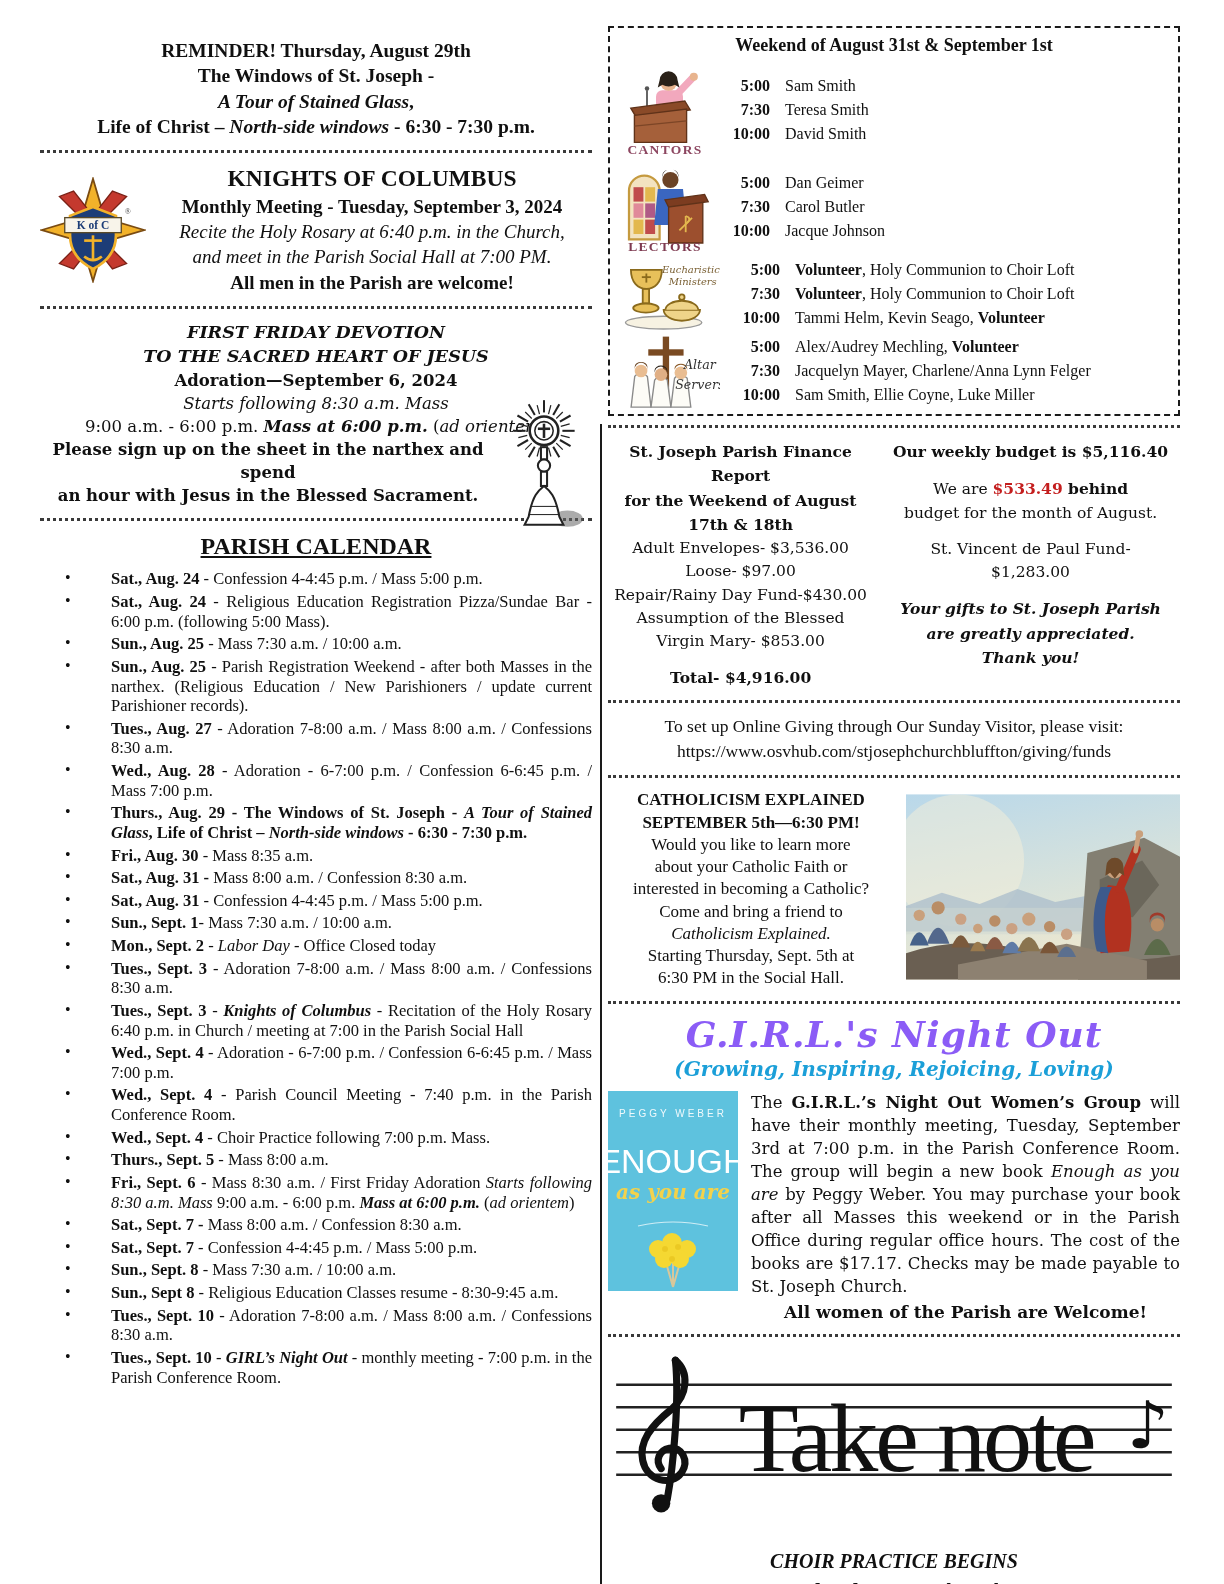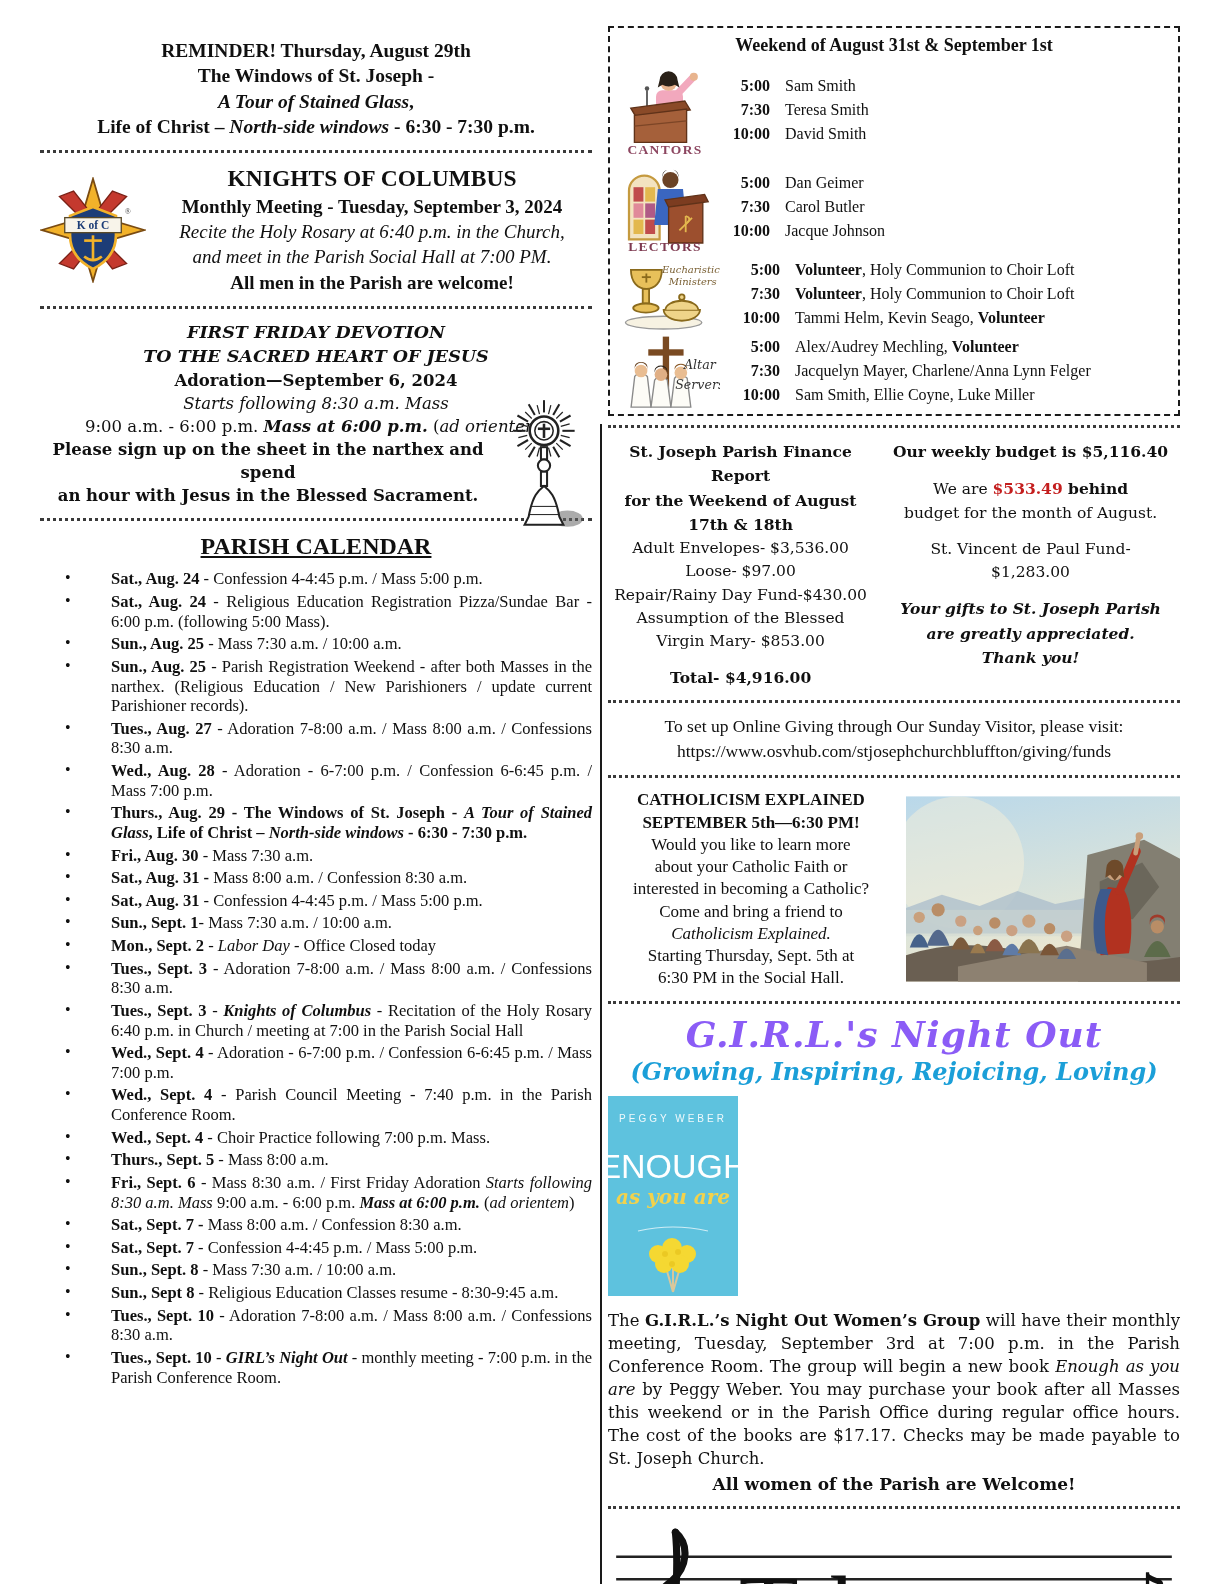--- a/index.html
+++ b/index.html
@@ -44,28 +44,28 @@
 
   .fin{display:flex;gap:8px;font-family:"DejaVu Serif",serif;padding:3px 0 0;}
   .fin-l{width:47%;} .fin-r{width:53%;}
   .fin .ln{font-size:15.5px;line-height:1.5;}
   .fin .sp{height:13px;}
 
   .giving{padding:2px 0;}
   .giving .ln{font-size:17.5px;line-height:1.45;}
   .giving .url{cursor:pointer;}
 
-  .cath{display:flex;gap:12px;align-items:center;padding:2px 0;}
+  .cath{display:flex;gap:12px;align-items:flex-start;padding:2px 0;}
   .cath-text{width:286px;}
   .cath-text .ln{font-size:17px;line-height:1.31;}
   .cath-img{flex:1;}
 
   .girls-title{text-align:center;color:#8b5cf6;font-family:"DejaVu Serif",serif;font-weight:700;font-style:italic;font-size:36px;letter-spacing:1px;margin:4px 0 2px;}
-  .girls-sub{text-align:center;color:#1b9fd8;font-family:"DejaVu Serif",serif;font-style:italic;font-weight:700;font-size:24px;margin-bottom:10px;}
-  .girls-body{display:flex;gap:13px;flex-direction:column;}
+  .girls-sub{text-align:center;color:#1b9fd8;font-family:"DejaVu Serif",serif;font-style:italic;font-weight:700;font-size:20px;margin-bottom:10px;}
+  .girls-body{display:flex;gap:13px;}
   .girls-cover{flex:none;}
   .girls-para{flex:1;font-family:"DejaVu Serif",serif;font-size:16.5px;line-height:1.4;text-align:justify;}
   .girls-welcome{text-align:center;font-weight:700;font-size:17px;margin-top:3px;font-family:"DejaVu Serif",serif;}
 
   .choir{margin-top:8px;}
   .choir .ln{font-size:20px;line-height:1.48;}
 </style>
 </head>
 <body>
 
@@ -182,21 +182,21 @@
 
     <h2 class="cal-title">PARISH CALENDAR</h2>
     <ul class="cal">
         <li><span class="s-b">Sat., Aug. 24</span><span> - Confession 4-4:45 p.m. / Mass 5:00 p.m.</span></li>
         <li><span class="s-b">Sat., Aug. 24</span><span> - Religious Education Registration Pizza/Sundae Bar - 6:00 p.m. (following 5:00 Mass).</span></li>
         <li><span class="s-b">Sun., Aug. 25</span><span> - Mass 7:30 a.m. / 10:00 a.m.</span></li>
         <li><span class="s-b">Sun., Aug. 25</span><span> - Parish Registration Weekend - after both Masses in the narthex. (Religious Education / New Parishioners / update current Parishioner records).</span></li>
         <li><span class="s-b">Tues., Aug. 27</span><span> - Adoration 7-8:00 a.m. / Mass 8:00 a.m. / Confessions 8:30 a.m.</span></li>
         <li><span class="s-b">Wed., Aug. 28</span><span> - Adoration - 6-7:00 p.m. / Confession 6-6:45 p.m. / Mass 7:00 p.m.</span></li>
         <li><span class="s-b">Thurs., Aug. 29 - The Windows of St. Joseph - </span><span class="s-bi">A Tour of Stained Glass</span><span class="s-b">, Life of Christ – </span><span class="s-bi">North-side windows</span><span class="s-b"> - 6:30 - 7:30 p.m.</span></li>
-        <li><span class="s-b">Fri., Aug. 30</span><span> - Mass 7:30 a.m.</span></li>
+        <li><span class="s-b">Fri., Aug. 30</span><span> - Mass 8:35 a.m.</span></li>
         <li><span class="s-b">Sat., Aug. 31 -</span><span> Mass 8:00 a.m. / Confession 8:30 a.m.</span></li>
         <li><span class="s-b">Sat., Aug. 31</span><span> - Confession 4-4:45 p.m. / Mass 5:00 p.m.</span></li>
         <li><span class="s-b">Sun., Sept. 1</span><span>- Mass 7:30 a.m. / 10:00 a.m.</span></li>
         <li><span class="s-b">Mon., Sept. 2</span><span> - </span><span class="s-i">Labor Day</span><span> - Office Closed today</span></li>
         <li><span class="s-b">Tues., Sept. 3</span><span> - Adoration 7-8:00 a.m. / Mass 8:00 a.m. / Confessions 8:30 a.m.</span></li>
         <li><span class="s-b">Tues., Sept. 3</span><span> - </span><span class="s-bi">Knights of Columbus</span><span> - Recitation of the Holy Rosary 6:40 p.m. in Church / meeting at 7:00 in the Parish Social Hall</span></li>
         <li><span class="s-b">Wed., Sept. 4</span><span> - Adoration - 6-7:00 p.m. / Confession 6-6:45 p.m. / Mass 7:00 p.m.</span></li>
         <li><span class="s-b">Wed., Sept. 4</span><span> - Parish Council Meeting - 7:40 p.m. in the Parish Conference Room.</span></li>
         <li><span class="s-b">Wed., Sept. 4</span><span> - Choir Practice following 7:00 p.m. Mass.</span></li>
         <li><span class="s-b">Thurs., Sept. 5</span><span> - Mass 8:00 a.m.</span></li>

